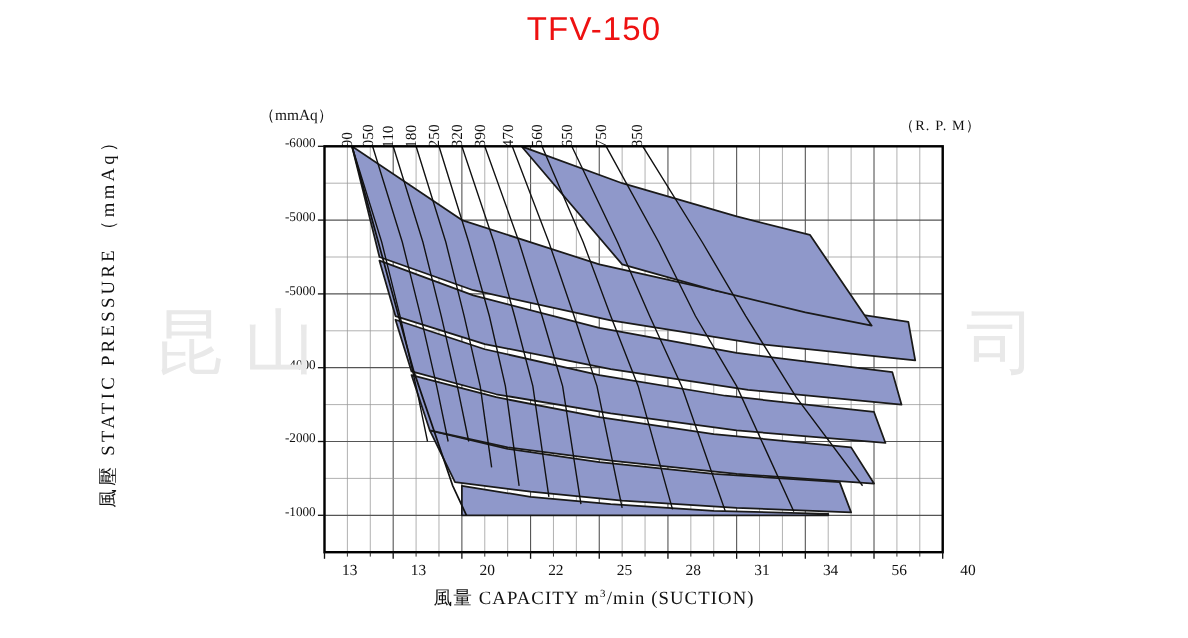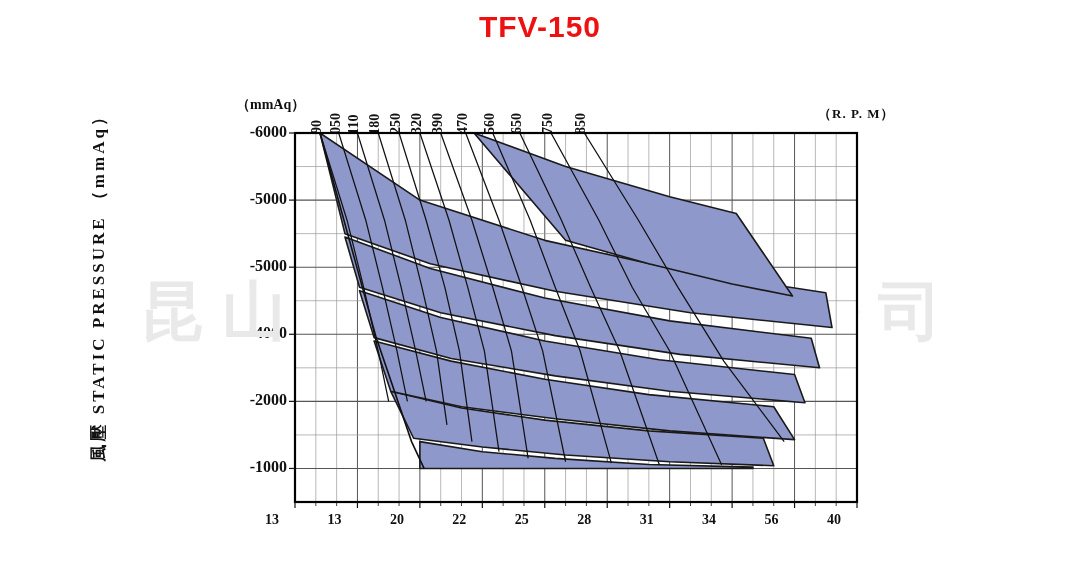--- a/index.html
+++ b/index.html
@@ -3,21 +3,21 @@
 <meta charset="utf-8">
 <style>
   html,body{margin:0;padding:0;}
   body{
     width:1080px;height:580px;
     background:#ffffff;
     font-family:"Liberation Serif", serif;
     position:relative;
     overflow:hidden;
   }
-  #root{position:absolute;left:0;top:0;width:1080px;height:580px;font-weight:bold;}
+  #root{position:absolute;left:0;top:0;width:1080px;height:580px;}
 
   .title{
     position:absolute;
     left:0;top:10px;width:1080px;
     text-align:center;
     color:#ee1111;
     font-family:"Liberation Sans", sans-serif;
     font-size:30px;
     letter-spacing:1px;
   }
@@ -62,32 +62,32 @@
     font-size:14px;
     color:#111;
     white-space:nowrap;
     transform-origin:left bottom;
     transform:rotate(-90deg);
     font-family:"Liberation Serif", serif;
   }
 
   .ylab{
     position:absolute;
-    font-size:16px;
+    font-size:12px;
     color:#111;
     white-space:nowrap;
     text-align:right;
     font-family:"Liberation Serif", serif;
   }
   .xlab{
     position:absolute;
     font-size:14px;
     color:#111;
     white-space:nowrap;
-    text-align:left;
+    text-align:right;
     font-family:"Liberation Serif", serif;
   }
 
   .ytitle{
     position:absolute;
     left:-52px; top:300px;
     width:300px;
     transform:rotate(-90deg);
     transform-origin:center center;
     text-align:center;
@@ -284,14 +284,15 @@
       <div class="hp-lab" style="left: 495px; top: 349px;"><span>20HP</span></div>
       <div class="hp-lab" style="left: 523px; top: 315px;"><span>25HP</span></div>
       <div class="hp-lab" style="left: 551px; top: 283px;"><span>30HP</span></div>
       <div class="hp-lab" style="left: 592px; top: 239px;"><span>40HP</span></div>
       <div class="hp-lab" style="left: 636px; top: 188px;"><span>50HP</span></div>
       <div class="hp-lab" style="left: 675px; top: 140px;"><span>60HP</span></div>
     </div>
 
   <div class="ytitle">風壓  STATIC  PRESSURE  （mmAq）</div>
 
+  <div class="xtitle"><span>風量  CAPACITY  m</span><sup>3</sup><span>/min  (SUCTION)</span></div>
 
 </div>
 
 </body></html>

